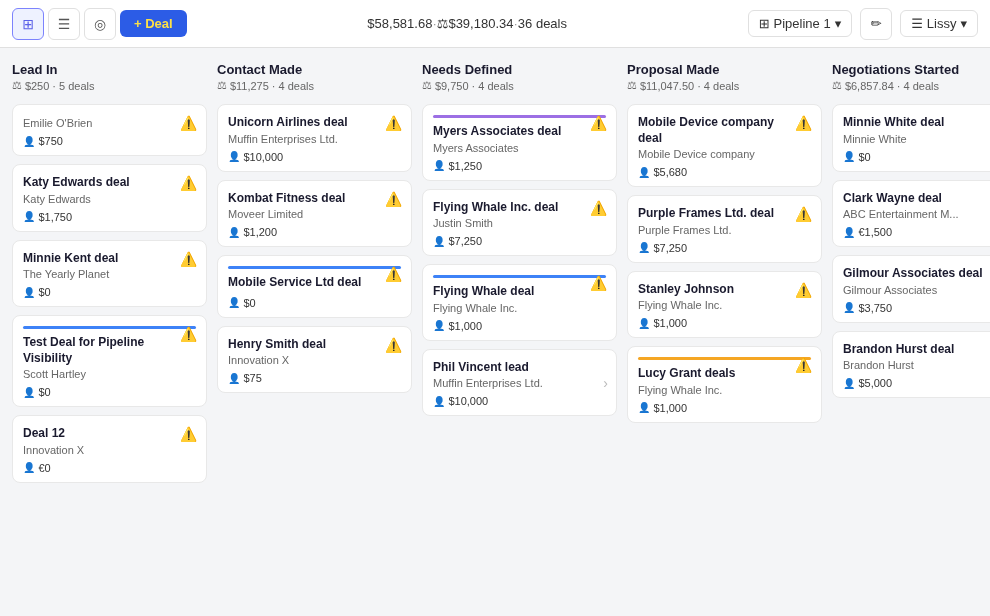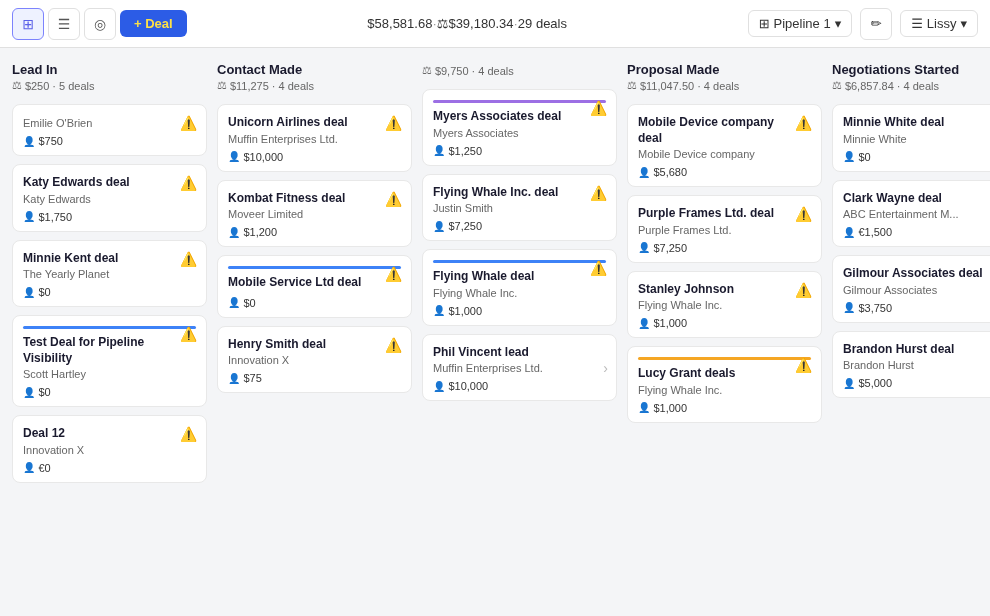--- a/index.html
+++ b/index.html
@@ -156,21 +156,21 @@
     <button class="icon-btn">☰</button>
     <button class="icon-btn">◎</button>
     <button class="add-deal-btn">+ Deal</button>
   </div>
   <div class="toolbar-center">
     <span>$58,581.68</span>
     <span class="dot">·</span>
     <span>⚖</span>
     <span>$39,180.34</span>
     <span class="dot">·</span>
-    <span>29 deals</span>
+    <span>36 deals</span>
   </div>
   <div class="toolbar-right">
     <button class="pipeline-btn">
       <span>⊞</span>
       <span>Pipeline 1</span>
       <span>▾</span>
     </button>
     <button class="edit-btn">✏</button>
     <button class="user-btn">
       <span>☰</span>
@@ -277,20 +277,21 @@
         <div class="card-subtitle">Innovation X</div>
         <div class="card-amount">
           <span class="person-icon">👤</span>
           <span>$75</span>
         </div>
         <span class="warning-icon">⚠️</span>
       </div>
     </div>
     <div class="column">
       <div class="column-header">
+        <div class="column-title">Needs Defined</div>
         <div class="column-meta">
           <span>⚖</span>
           <span>$9,750</span>
           <span> · 4 deals</span>
         </div>
       </div>
       <div class="card">
         <div class="card-bar bar-purple"></div>
         <div class="card-title">Myers Associates deal</div>
         <div class="card-subtitle">Myers Associates</div>

